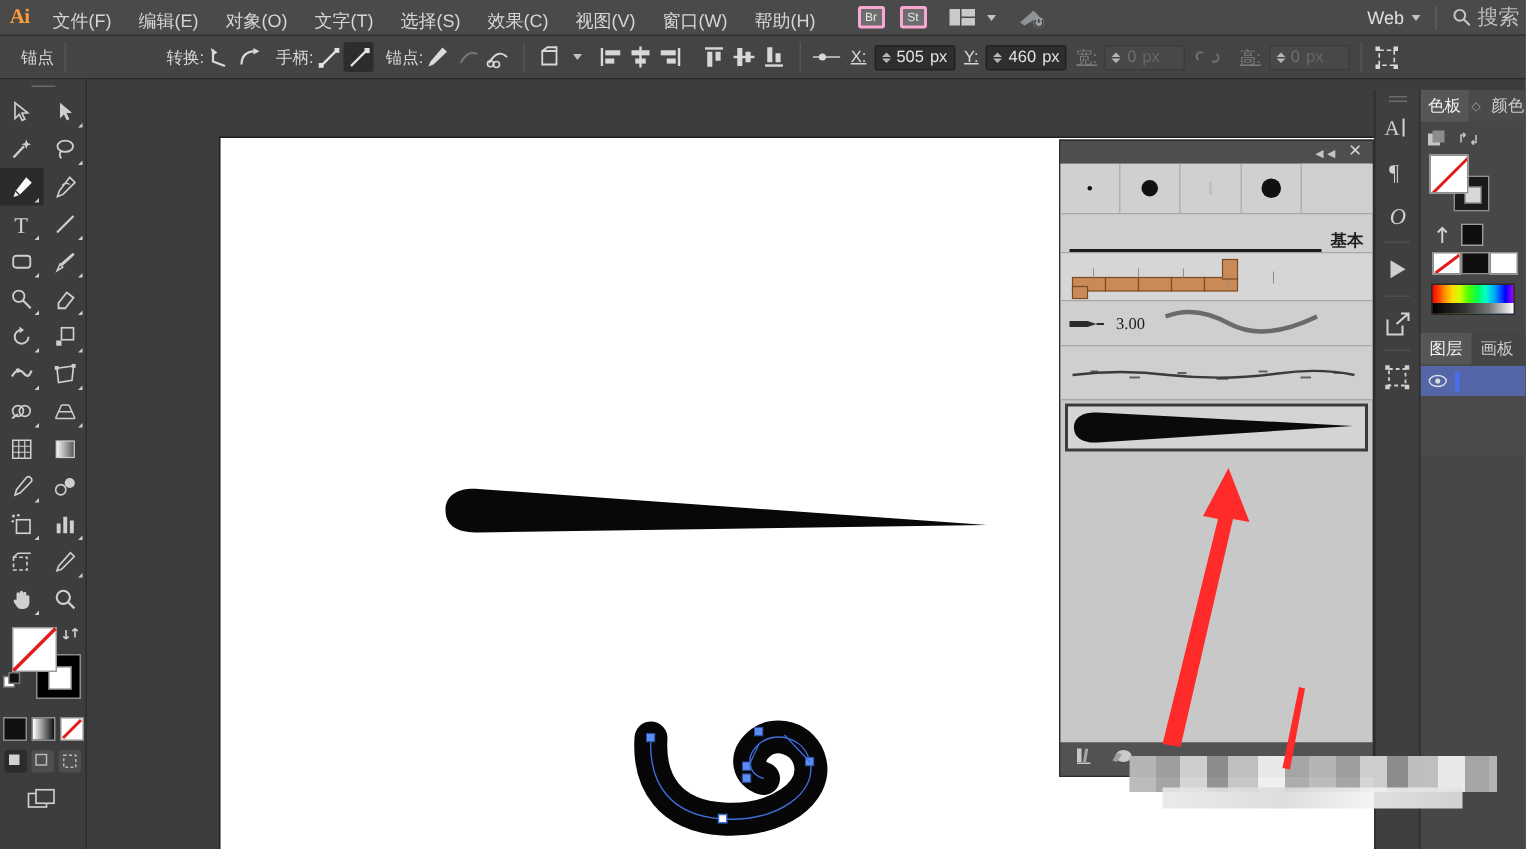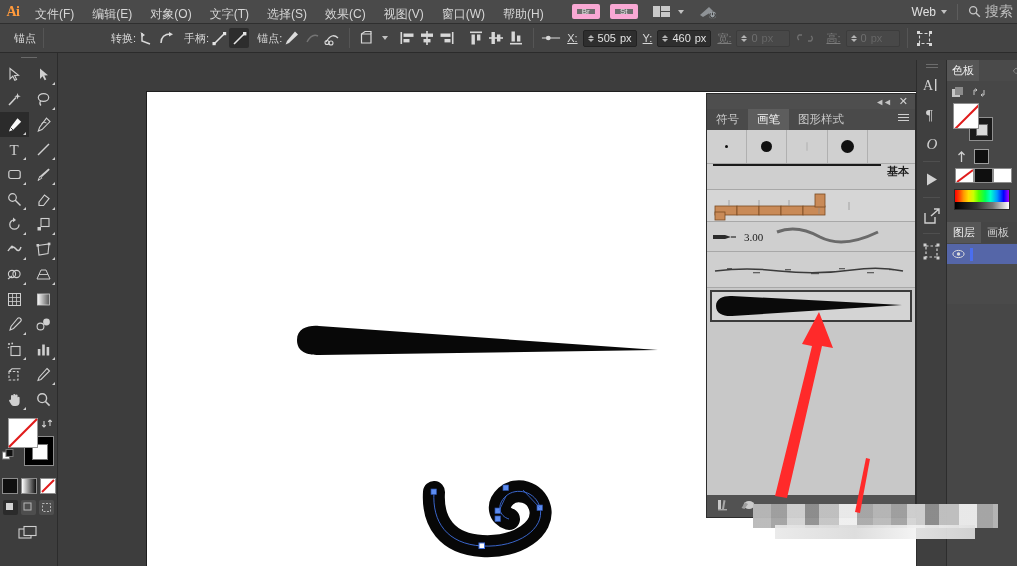--- a/index.html
+++ b/index.html
@@ -22,22 +22,22 @@
     width: 26px; height: 24px; display: flex; align-items: center; justify-content: center;
     color: #ff9a3c; font-weight: bold; font-size: 14px;
     font-family: "Liberation Serif", serif; letter-spacing: -0.5px;
   }
   .menu-item {
     padding: 0 9px; height: 20px; line-height: 24px;
     color: #d6d6d6; font-size: 12px; white-space: nowrap; cursor: default;
   }
   .mb-spacer { flex: 0 0 14px; }
   .mb-btn {
-    width: 28px; height: 15px; margin: 0 5px;
-    border: 5px solid #f9a8d4; background: #6d6d6d; border-radius: 2px;
+    width: 18px; height: 15px; margin: 0 5px;
+    border: 2px solid #f9a8d4; background: #6d6d6d; border-radius: 2px;
     color: #e8e8e8; font-size: 8px; display: flex; align-items: center; justify-content: center;
   }
   .mb-layout {
     width: 20px; height: 13px; margin-left: 10px; display: flex; gap: 1px; align-items: center;
   }
   .mb-layout i { display: block; background: #c9c9c9; }
   .mb-layout i.a { width: 7px; height: 11px; }
   .mb-layout i.b { width: 9px; height: 5px; }
   .mb-layout .col { display: flex; flex-direction: column; gap: 1px; }
   .caret { width: 0; height: 0; border-left: 3.5px solid transparent; border-right: 3.5px solid transparent;
@@ -166,21 +166,21 @@
   }
   .bp-tab.active { background: #5d5d5d; color: #f0f0f0; }
   .bp-menu { position: absolute; right: 6px; top: 5px; display: flex; flex-direction: column; gap: 2px; }
   .bp-menu i { display: block; width: 11px; height: 1px; background: #cfcfcf; }
   .bp-list { flex: 1; background: #c8c8c8; overflow: hidden; }
   .brow { background: #cfcfcf; border-bottom: 1px solid #a8a8a8; position: relative; }
   .brow.thumbs { height: 34px; display: flex; background: #d0d0d0; }
   .bthumb { flex: 1; border-right: 1px solid #b0b0b0; display: flex; align-items: center; justify-content: center; }
   .bthumb:last-child { border-right: none; }
   .bdot { background: #111; border-radius: 50%; }
-  .brow.basic { height: 26px; display: flex; align-items: flex-start; padding: 0 6px; }
+  .brow.basic { height: 26px; display: flex; align-items: flex-end; padding: 0 6px; }
   .basic-line { flex: 1; height: 2px; background: #1a1a1a; }
   .basic-lbl { color: #1e1e1e; font-size: 11px; margin-left: 6px; font-weight: bold; }
   .brow.pattern { height: 32px; background: #d6d6d6; position: relative; overflow: hidden; }
   .brow.art { height: 30px; display: flex; align-items: center; padding: 0 5px; gap: 6px; }
   .art-size { color: #1a1a1a; font-size: 11px; font-family: "Liberation Serif", serif; }
   .brow.charcoal { height: 36px; display: flex; align-items: center; }
   .brow.tapered {
     height: 32px; background: #d4d4d4; margin: 2px 3px;
     border: 2px solid #3b3b3b; display: flex; align-items: center; overflow: hidden;
   }
@@ -196,21 +196,21 @@
   .idk {
     height: 29px; display: flex; align-items: center; justify-content: center; color: #d0d0d0;
   }
   .idk-div { height: 1px; background: #4f4f4f; margin: 3px 6px; }
 
   
   .rpanels {
     position: absolute; left: 946px; top: 60px; width: 71px; height: 506px;
     background: #474747; border-left: 1px solid #2d2d2d; overflow: hidden;
   }
-  .rp-tabs { height: 21px; background: #4a4a4a; display: flex; align-items: center; gap: 32px; }
+  .rp-tabs { height: 21px; background: #4a4a4a; display: flex; align-items: center; }
   .rp-tab { padding: 0 5px; font-size: 11px; color: #cdcdcd; white-space: nowrap; }
   .rp-tab.active { background: #565656; color: #f0f0f0; height: 21px; display: flex; align-items: center; }
   .rp-diamond { color: #9a9a9a; font-size: 8px; padding: 0 2px; }
   .rp-body { padding: 5px 4px; }
   .rp-row { display: flex; align-items: center; gap: 7px; margin-bottom: 4px; }
   .rp-colorbox { position: relative; width: 52px; height: 38px; margin: 2px 0 6px 2px; }
   .rp-fillsw {
     position: absolute; left: 0; top: 0; width: 26px; height: 26px;
     background: #fff; border: 1px solid #8f8f8f; overflow: hidden;
   }
@@ -771,30 +771,20 @@
         </g>
       </svg>
     </div>
   </div>
 
   <div class="bpanel">
     <div class="bp-top">
       <span class="bp-collapse">◄◄</span>
       <span class="bp-close">✕</span>
     </div>
-    <div class="bp-tabs">
-      <div class="bp-tab">符号</div>
-      <div class="bp-tab active">画笔</div>
-      <div class="bp-tab">图形样式</div>
-      <div class="bp-menu">
-          <i></i>
-          <i></i>
-          <i></i>
-        </div>
-    </div>
 
     <div class="bp-list">
 
       <div class="brow thumbs">
         <div class="bthumb">
             <span class="bdot" style="width:3px;height:3px"></span>
           </div>
         <div class="bthumb">
             <span class="bdot" style="width:11px;height:11px"></span>
           </div>

